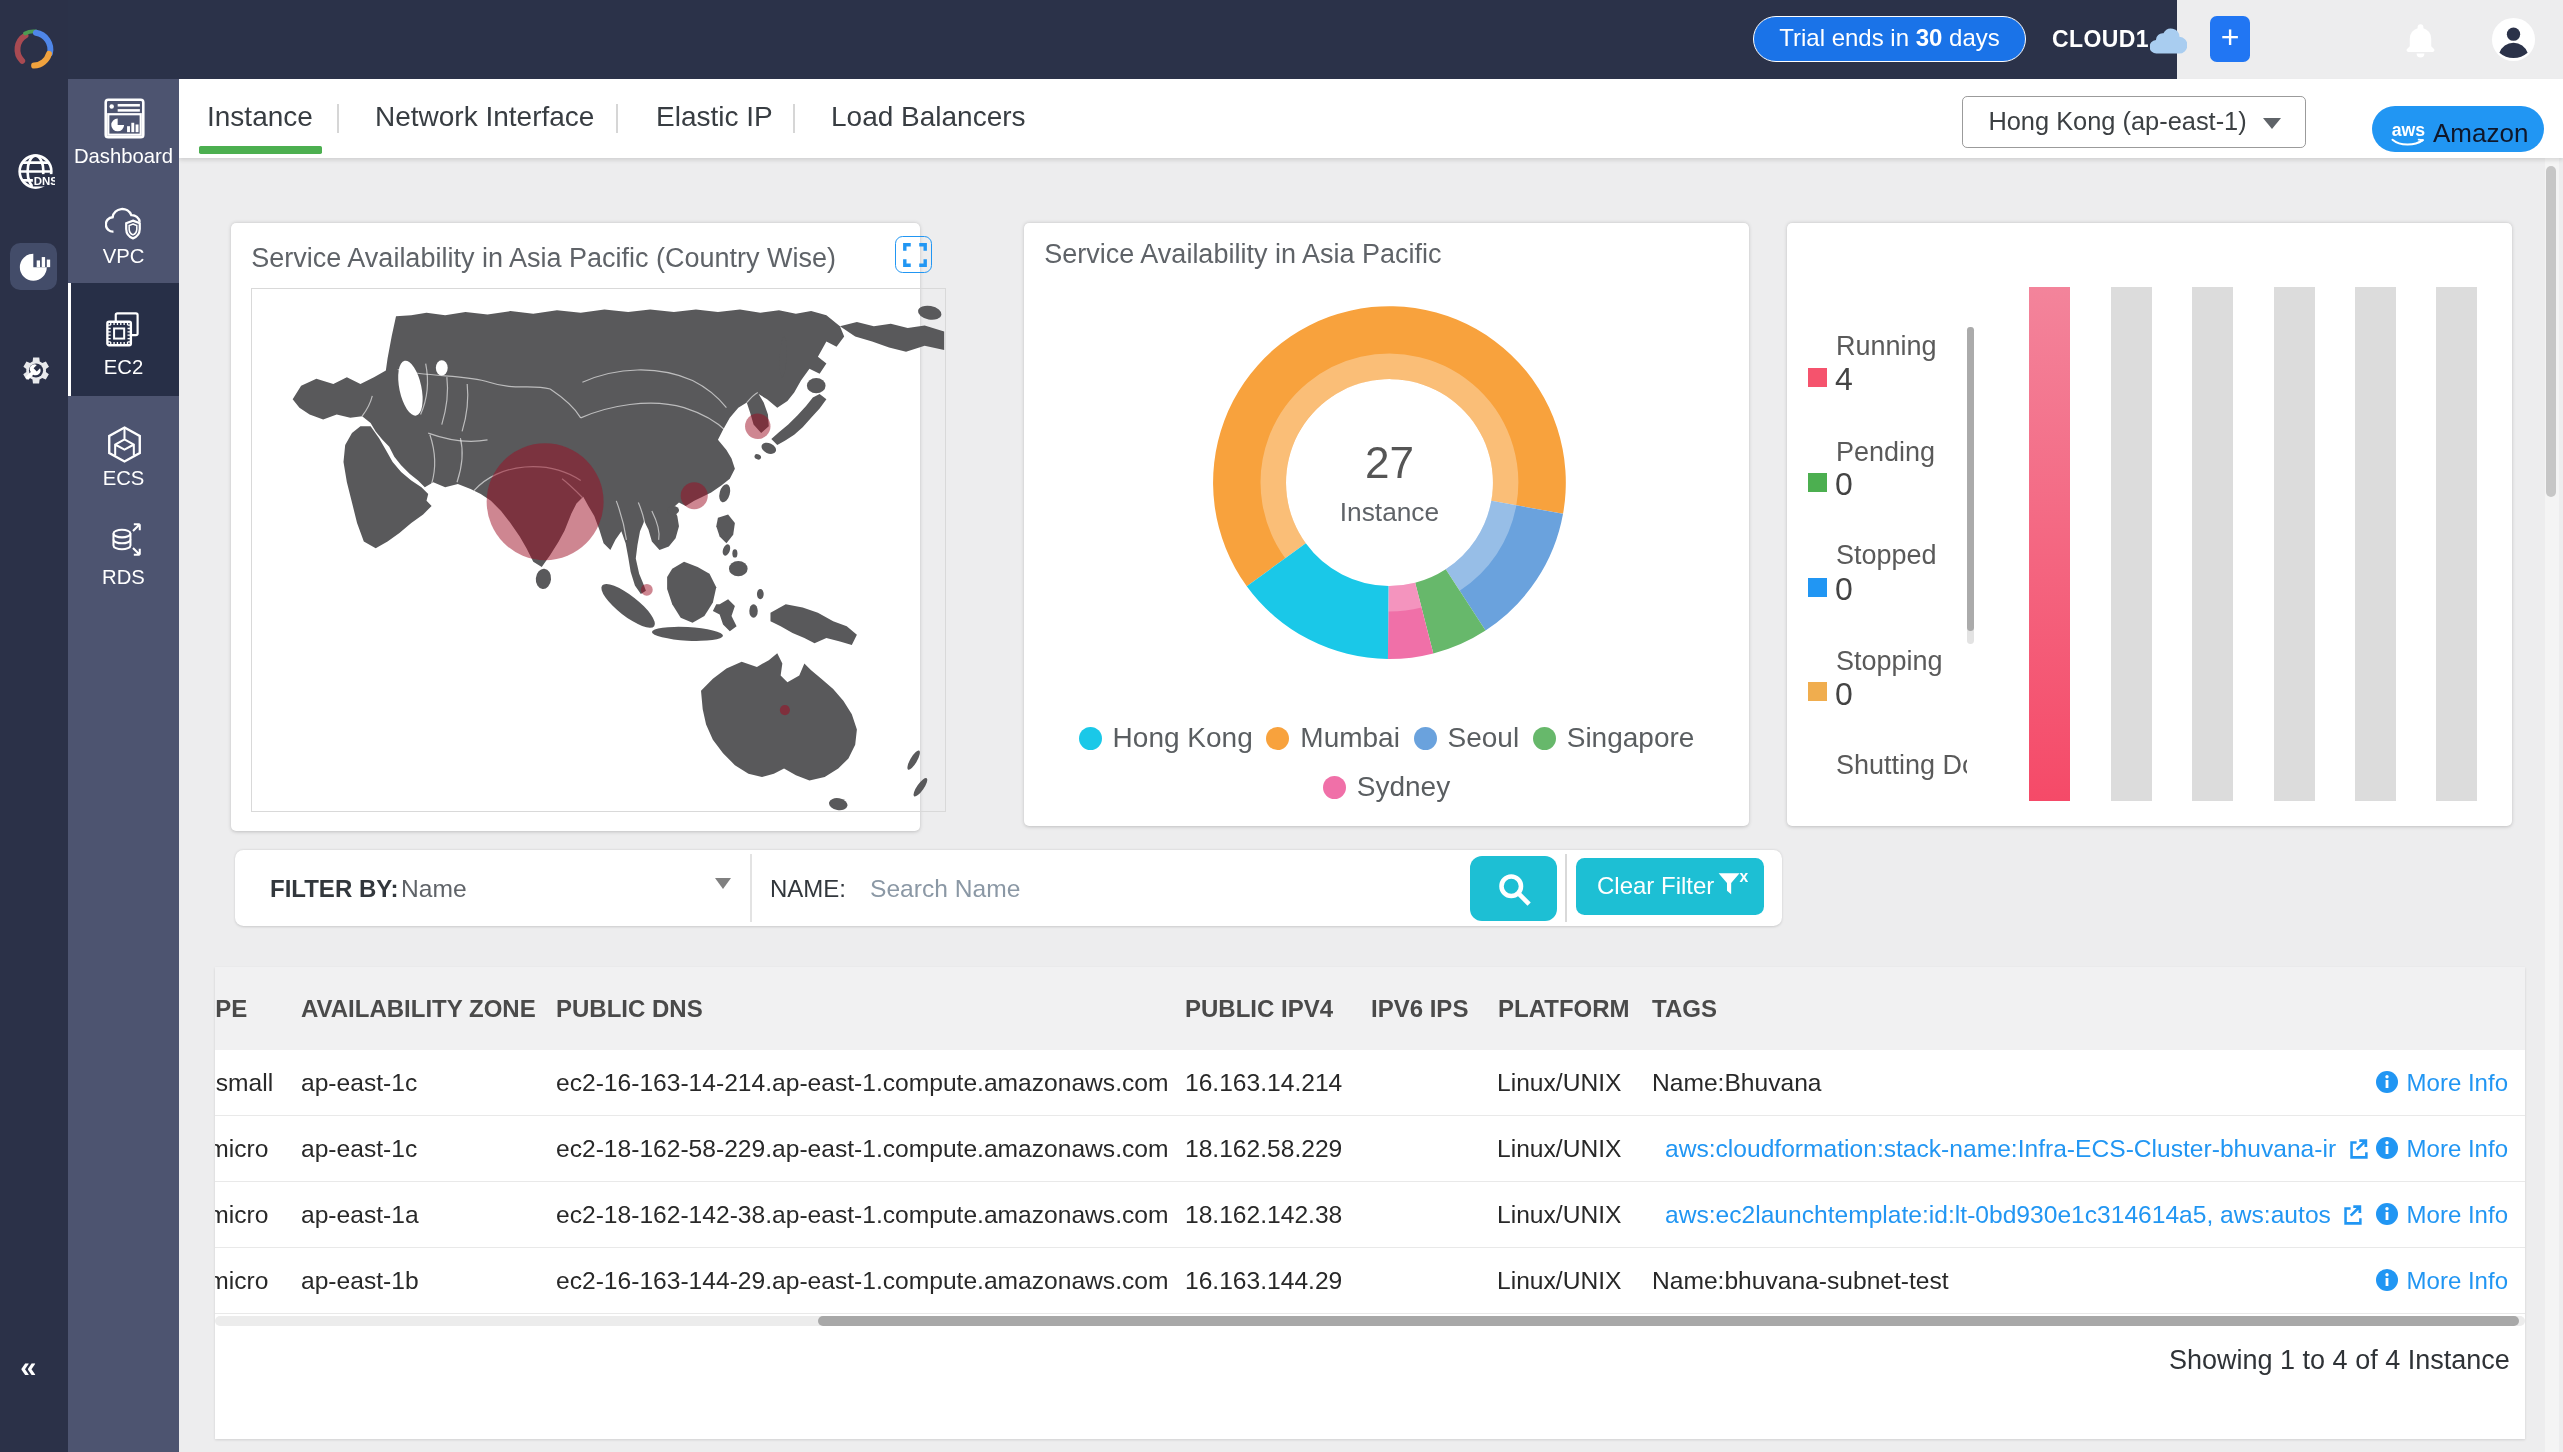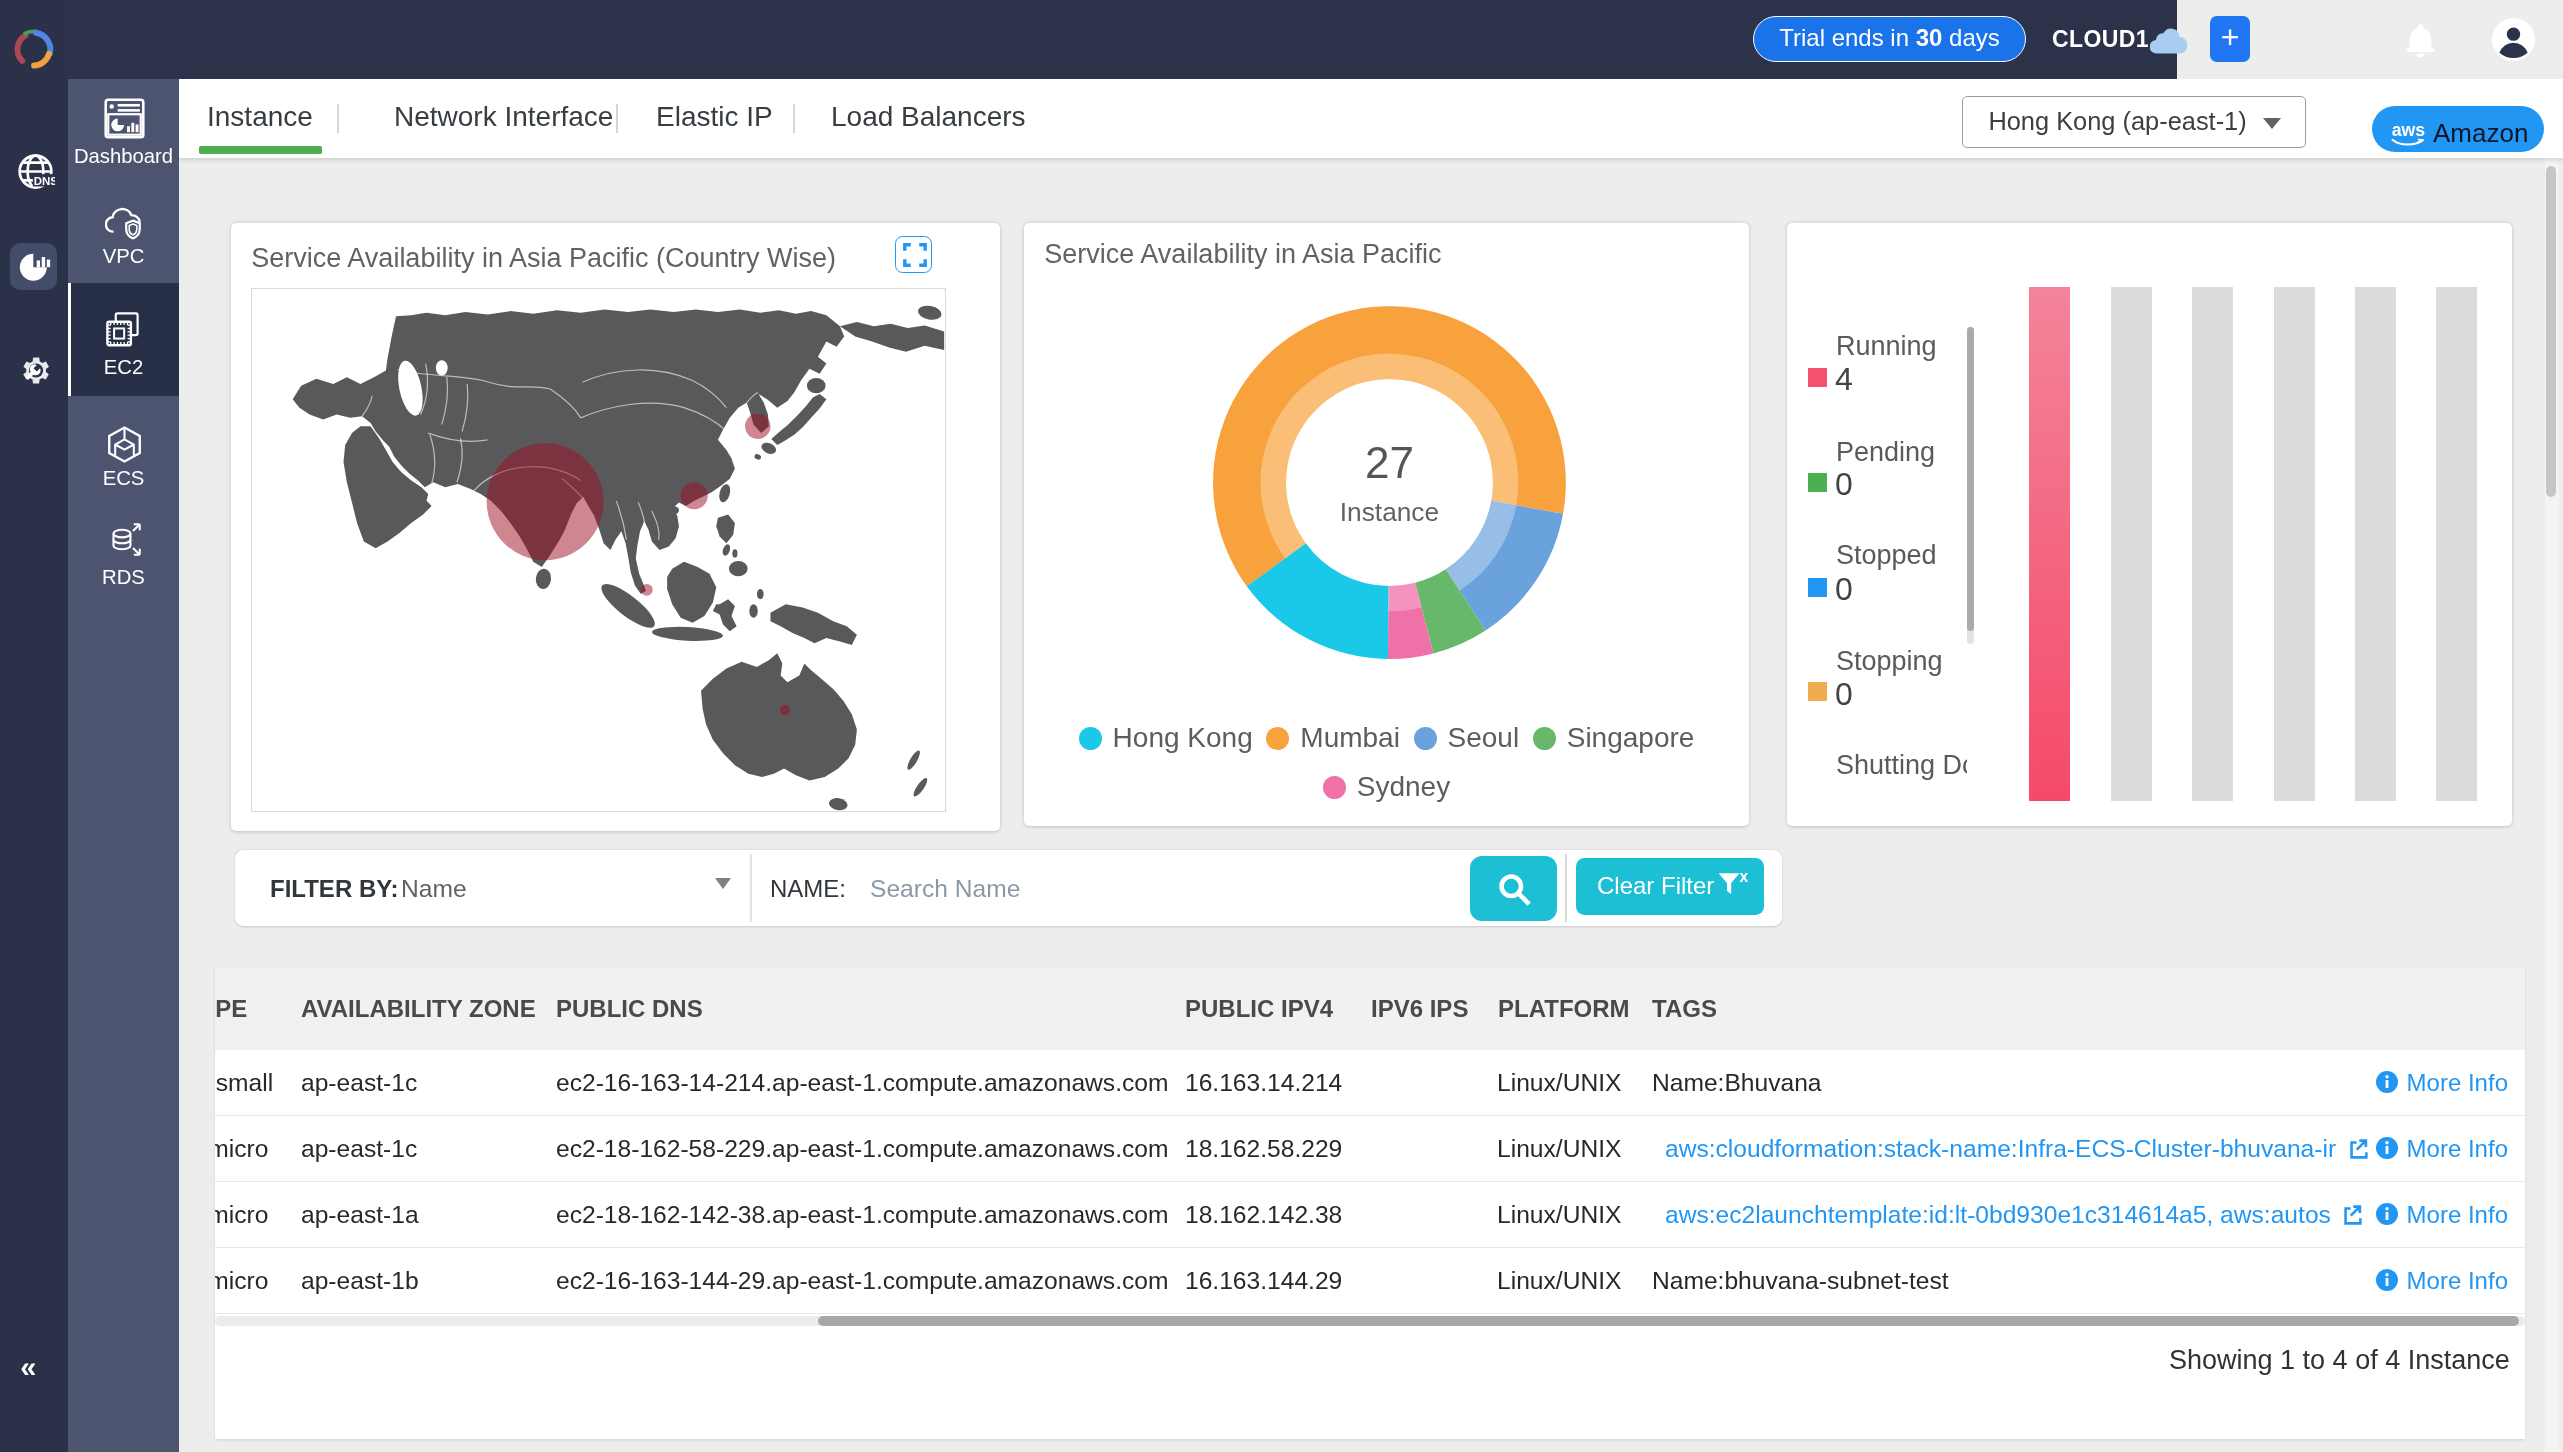--- a/index.html
+++ b/index.html
@@ -32,21 +32,21 @@
 #regionsel .caret { position:absolute; right:24px; top:21px; width:0; height:0; border-left:9.3px solid transparent; border-right:9.3px solid transparent; border-top:11px solid #5f6368; }
 #awsbtn { position:absolute; left:2193px; top:27px; width:172px; height:46px; background:#2196f3; border-radius:27px; color:#0f172a; }
 #awsbtn span { position:absolute; left:61px; top:12px; font-size:26px; }
 
 
 #content { left:179px; top:158px; width:2384px; height:1295px; background:#ededee; z-index:2; }
 .card { position:absolute; background:#fff; border-radius:5.1px; box-shadow:0 0.8px 3.4px rgba(60,60,60,.25); }
 .cardtitle { position:absolute; font-size:27px; color:#5f6368; }
 
 
-#card1 { left:52px; top:65px; width:769px; height:608px;text-align:right; }
+#card1 { left:52px; top:65px; width:689px; height:608px;text-align:right; }
 #expandbtn { position:absolute; left:664px; top:12.7px; width:37px; height:37px; border:1.7px solid #2196f3; border-radius:7.6px; }
 #mapbox { position:absolute; left:20.3px; top:65px; width:695px; height:524px; border:0.8px solid #d9d9d9; }
 
 
 #card2 { left:830px; top:65px; width:725px; height:603px;margin-left:15px; }
 .legrow { position:absolute; width:100%; display:flex; justify-content:center; gap:13.6px; }
 .legitem { display:flex; align-items:center; gap:11px; font-size:28px; color:#5a5e61; }
 .dot { width:23px; height:23px; border-radius:50%; }
 
 
@@ -156,21 +156,21 @@
     <path d="M10 23c0 2.5 4.5 4.5 10 4.5s10-2 10-4.5" fill="none" stroke="#fff" stroke-width="2.4"></path>
     <path d="M33 13 L41 5 M41 5 h-7 M41 5 v7 M33 33 L41 41 M41 41 h-7 M41 41 v-7" stroke="#fff" stroke-width="2.4" fill="none"></path>
   </svg>
   <div class="snavlabel" style="top:487px">RDS</div>
 </div>
 
 <div class="abs" id="tabbar">
   <div class="tab" style="left:28px">Instance</div>
   <div id="greenline"></div>
   <div class="tabsep" style="left:158px"></div>
-  <div class="tab" style="left:215px">Network Interface</div>
+  <div class="tab" style="left:196px">Network Interface</div>
   <div class="tabsep" style="left:437px"></div>
   <div class="tab" style="left:477px">Elastic IP</div>
   <div class="tabsep" style="left:614px"></div>
   <div class="tab" style="left:652px">Load Balancers</div>
   <div id="regionsel">Hong Kong (ap-east-1)<div class="caret"></div></div>
   <div id="awsbtn">
     <svg style="position:absolute;left:17px;top:11px" width="39" height="32" viewBox="0 0 46 38">
       <text x="3" y="23" font-size="21" font-weight="bold" fill="#fff" font-family="Liberation Sans">aws</text>
       <path d="M4 27 C 13 34.5, 30 34.5, 40 27.5" stroke="#fff" stroke-width="2.4" fill="none" stroke-linecap="round"></path>
       <path d="M40 27.5 l -5 -0.6 m 5 0.6 l -4.6 2.8" stroke="#fff" stroke-width="2" fill="none" stroke-linecap="round"></path>

